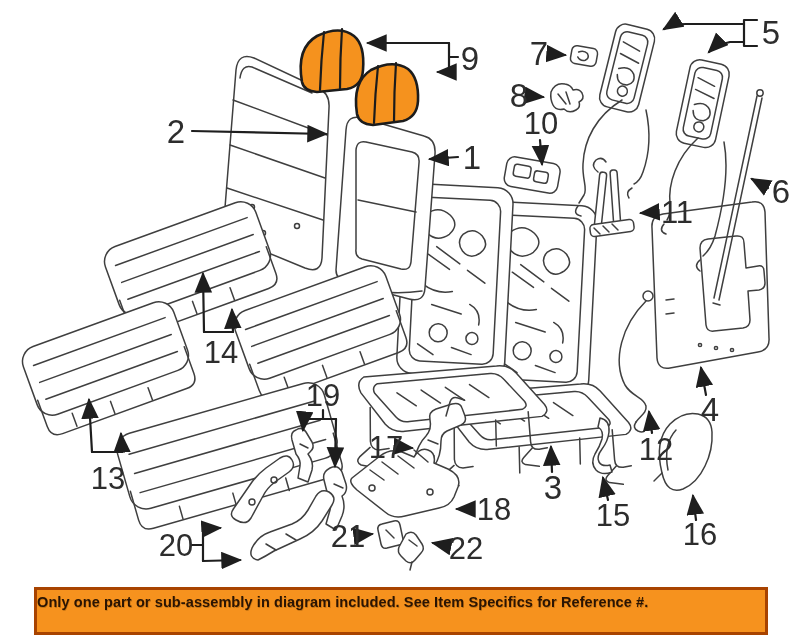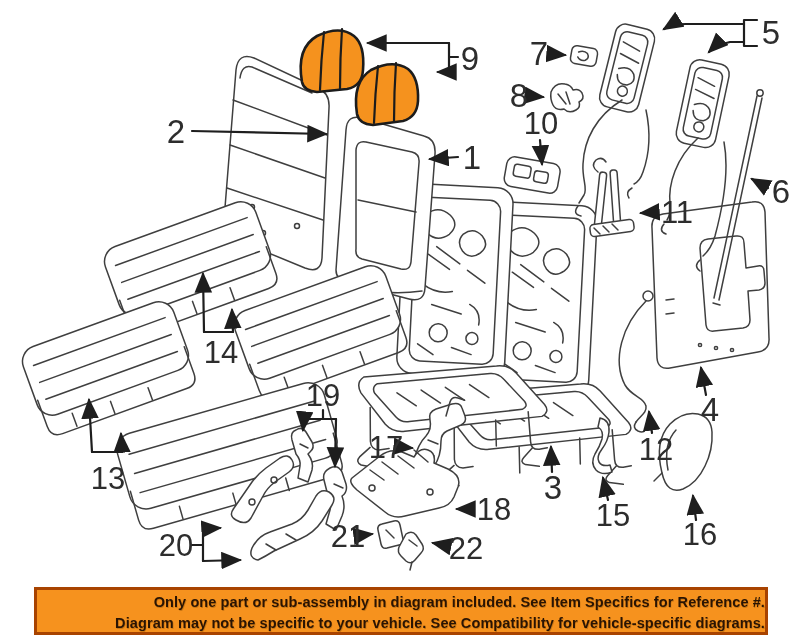--- a/index.html
+++ b/index.html
@@ -12,21 +12,21 @@
   svg{position:absolute;left:0;top:0;}
   .art{stroke:var(--line-art);stroke-width:1.5;fill:none;stroke-linecap:round;stroke-linejoin:round;}
   .callout{stroke:var(--callout);stroke-width:2.2;fill:none;stroke-linecap:round;stroke-linejoin:round;}
   .num{font-family:"Liberation Sans",sans-serif;font-size:33px;font-weight:400;
        fill:#2D2D2D;stroke:none;text-anchor:middle;}
   .num2{font-size:31px;}
   .hl{fill:var(--highlight);stroke:#1C1C1C;stroke-width:2.6;stroke-linejoin:round;}
   .hl-stripe{stroke:#1C1C1C;stroke-width:2.2;fill:none;stroke-linecap:round;}
   .banner{position:absolute;left:34px;top:587px;width:734px;height:48px;box-sizing:border-box;
           background:var(--banner-bg);border:3px solid var(--banner-border);
-          color:var(--banner-text);text-align:right;
+          color:var(--banner-text);text-align:left;
           font-weight:700;font-size:14.5px;line-height:1.45;letter-spacing:0.1px;
           padding-top:2px;text-shadow:0.6px 0.6px 0 rgba(122,70,0,0.35);}
 </style>
 </head>
 <body>
 
 <div class="stage">
 <svg width="800" height="638" viewBox="0 0 800 638">
   <defs>
     <marker id="ah" markerWidth="11" markerHeight="9" refX="8.5" refY="4" orient="auto">
@@ -266,15 +266,14 @@
     <text class="num num2" x="494" y="520">18</text>
     <text class="num num2" x="323" y="406">19</text>
     <text class="num num2" x="176" y="556">20</text>
     <text class="num num2" x="348" y="547">21</text>
     <text class="num num2" x="466" y="559">22</text>
   </g>
 </svg>
 
 <div class="banner">
   <div>Only one part or sub-assembly in diagram included. See Item Specifics for Reference #.</div>
-  <div>Diagram may not be specific to your vehicle. See Compatibility for vehicle-specific diagrams.</div>
 </div>
 </div>
 
 </body></html>

